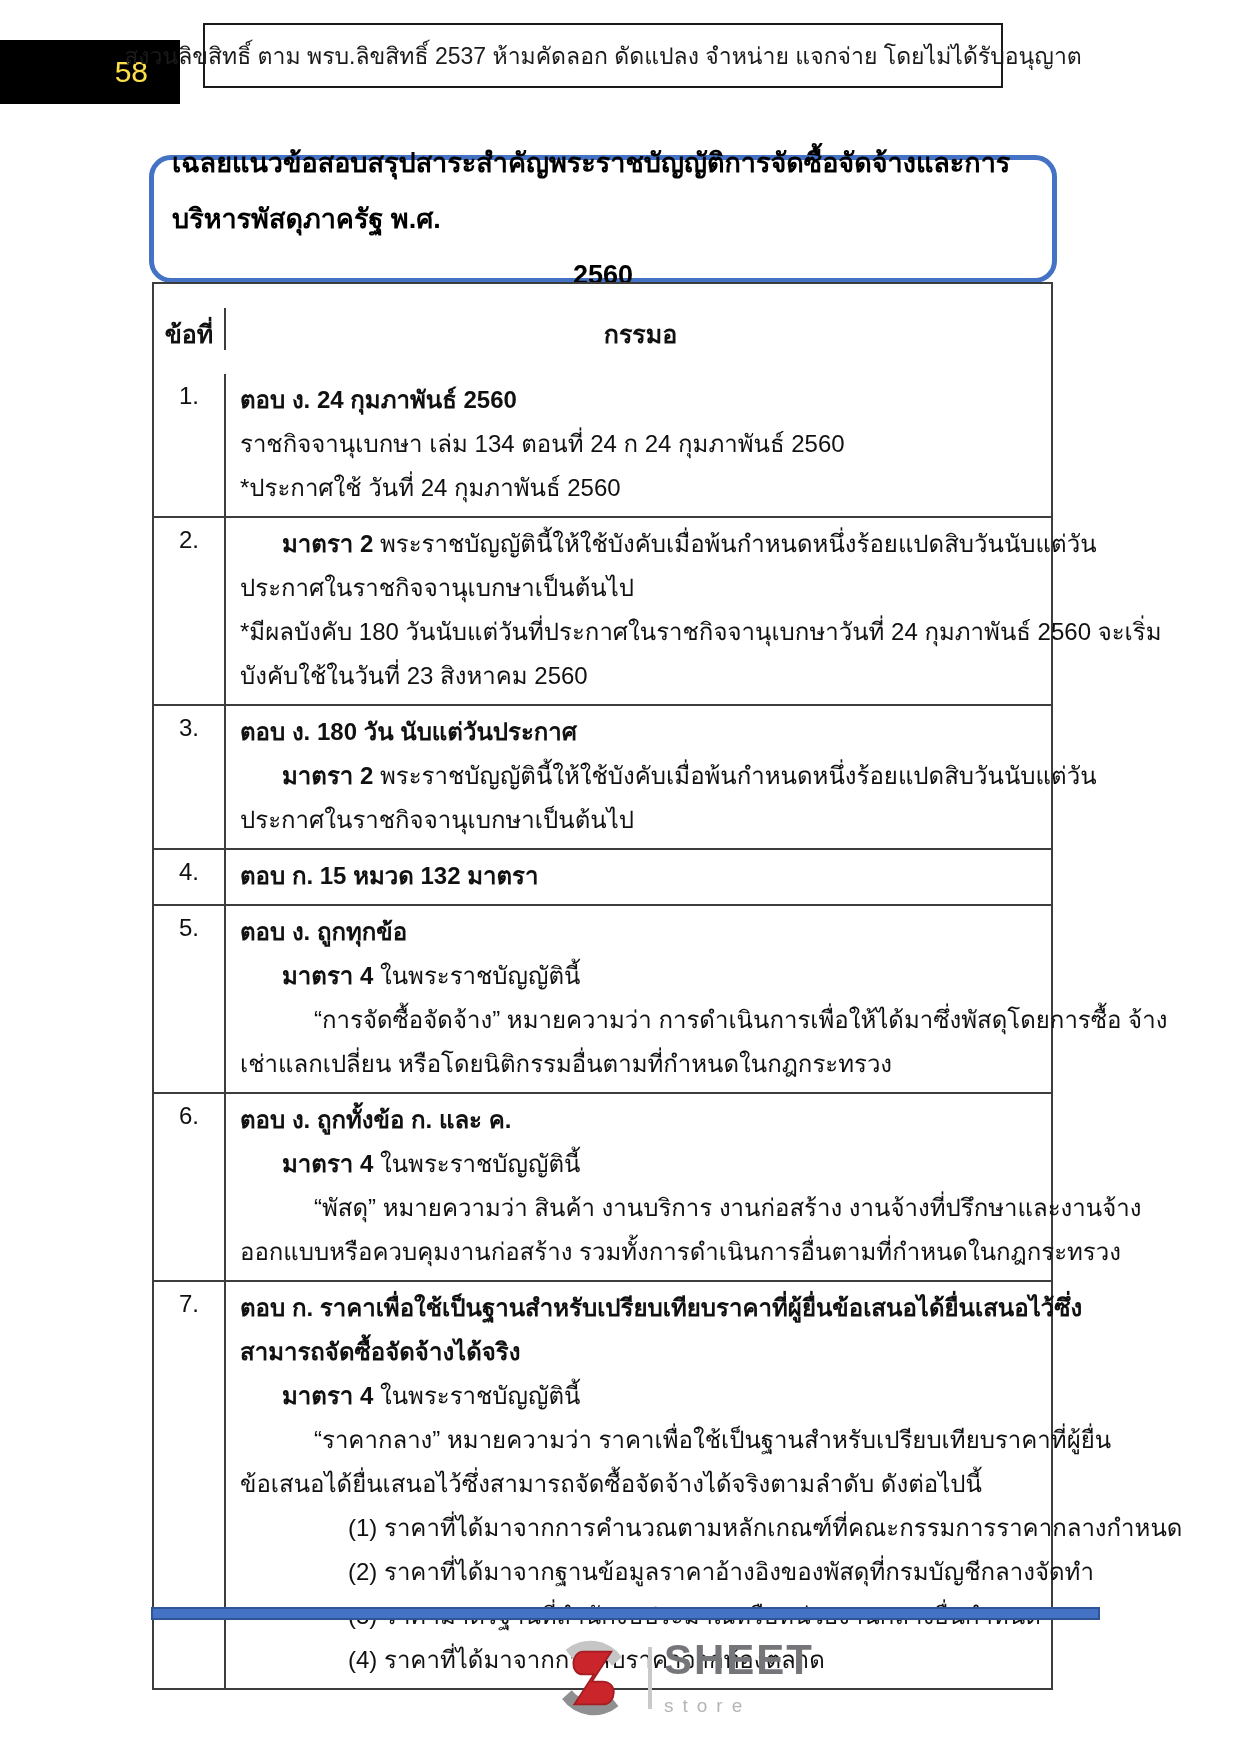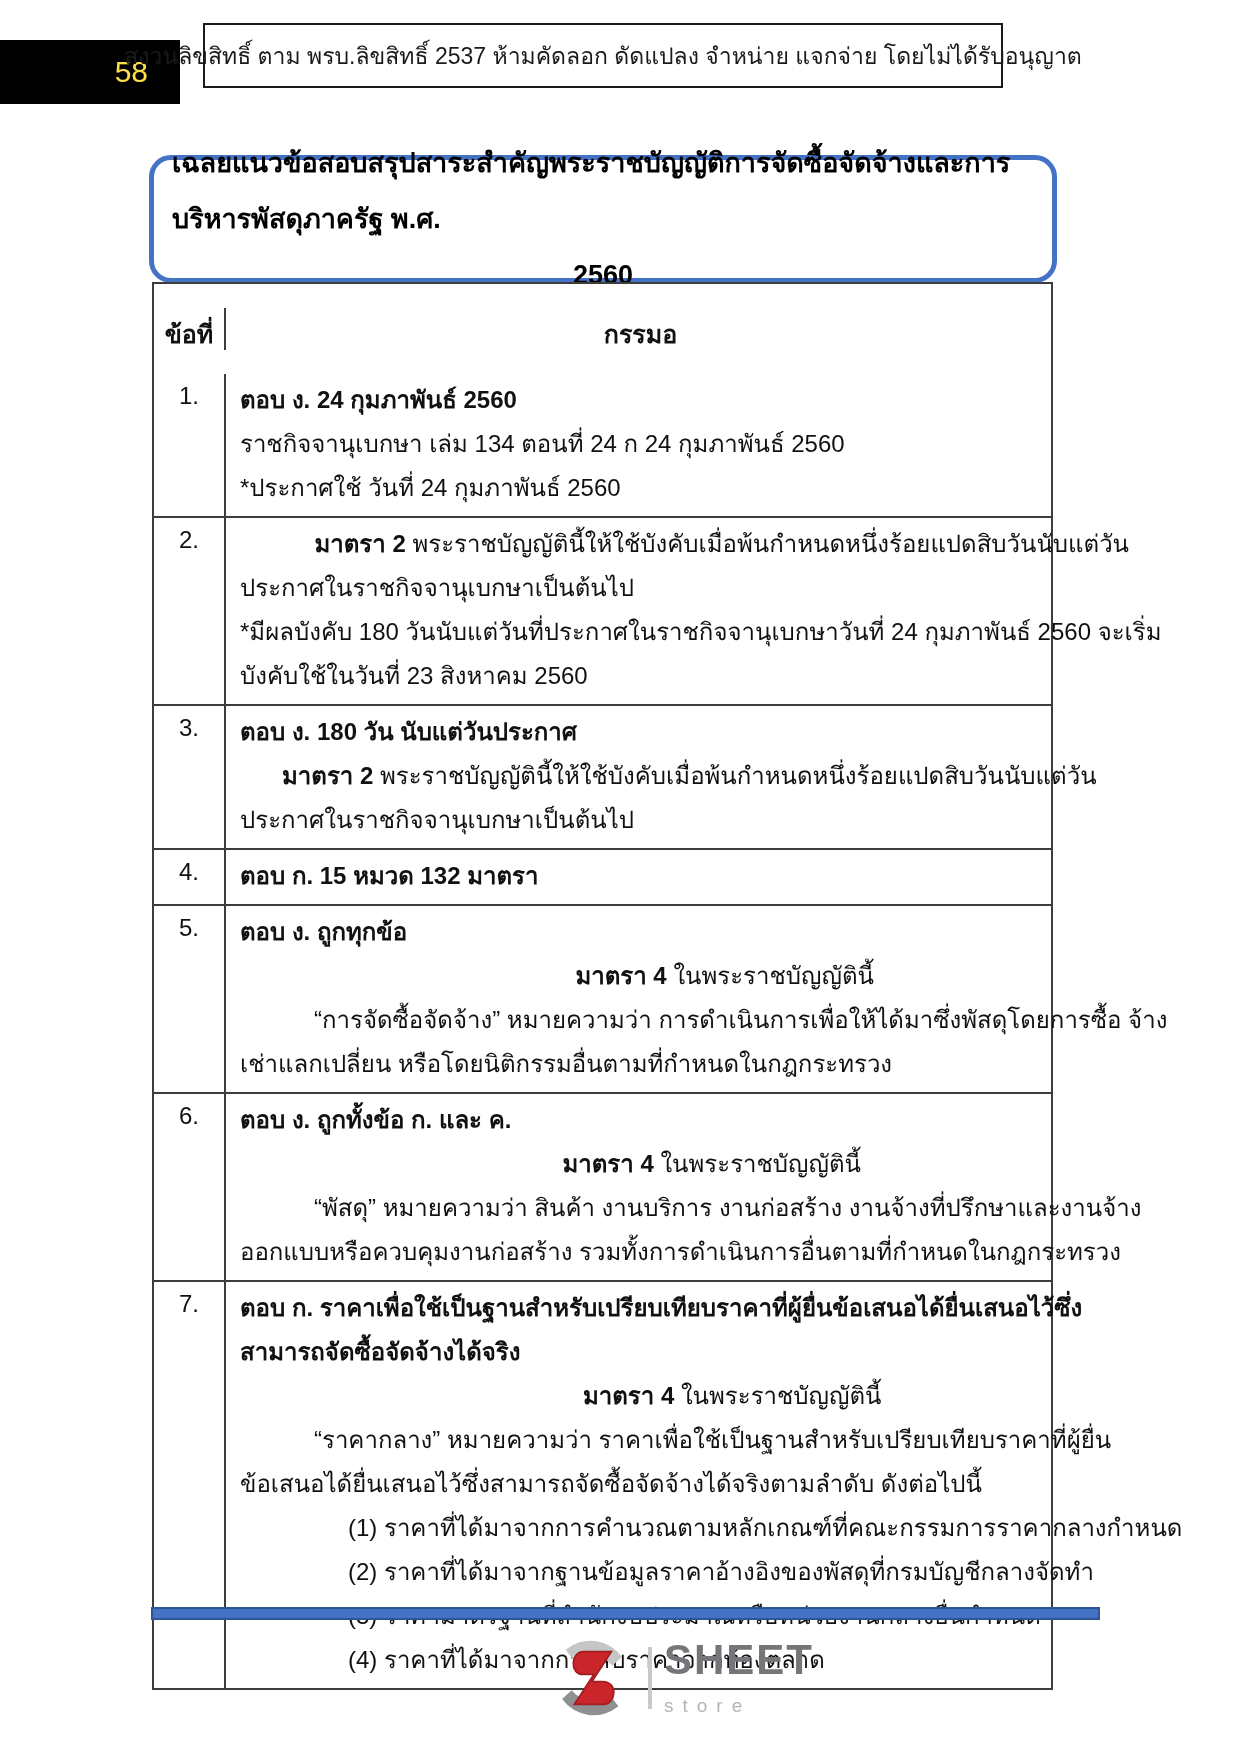--- a/index.html
+++ b/index.html
@@ -93,21 +93,21 @@
   }
   .thead-row .tnum, .thead-row .tans {
     font-weight: bold;
     text-align: center;
     padding-top: 6px;
     font-size: 25px;
   }
   .line { line-height: 44px; white-space: nowrap; }
   .line b { font-weight: bold; }
   .indent0 { padding-left: 0; }
-  .indent1 { padding-left: 42px; text-align: center; }
+  .indent1 { padding-left: 42px; }
   .indent2 { padding-left: 74px; }
   .indent3 { padding-left: 108px; }
 
   
   .bottom-rule {
     position: absolute;
     left: 151px; top: 1607px;
     width: 949px; height: 13px;
     background: #4472C4;
     border: 2px solid #2F5597;

